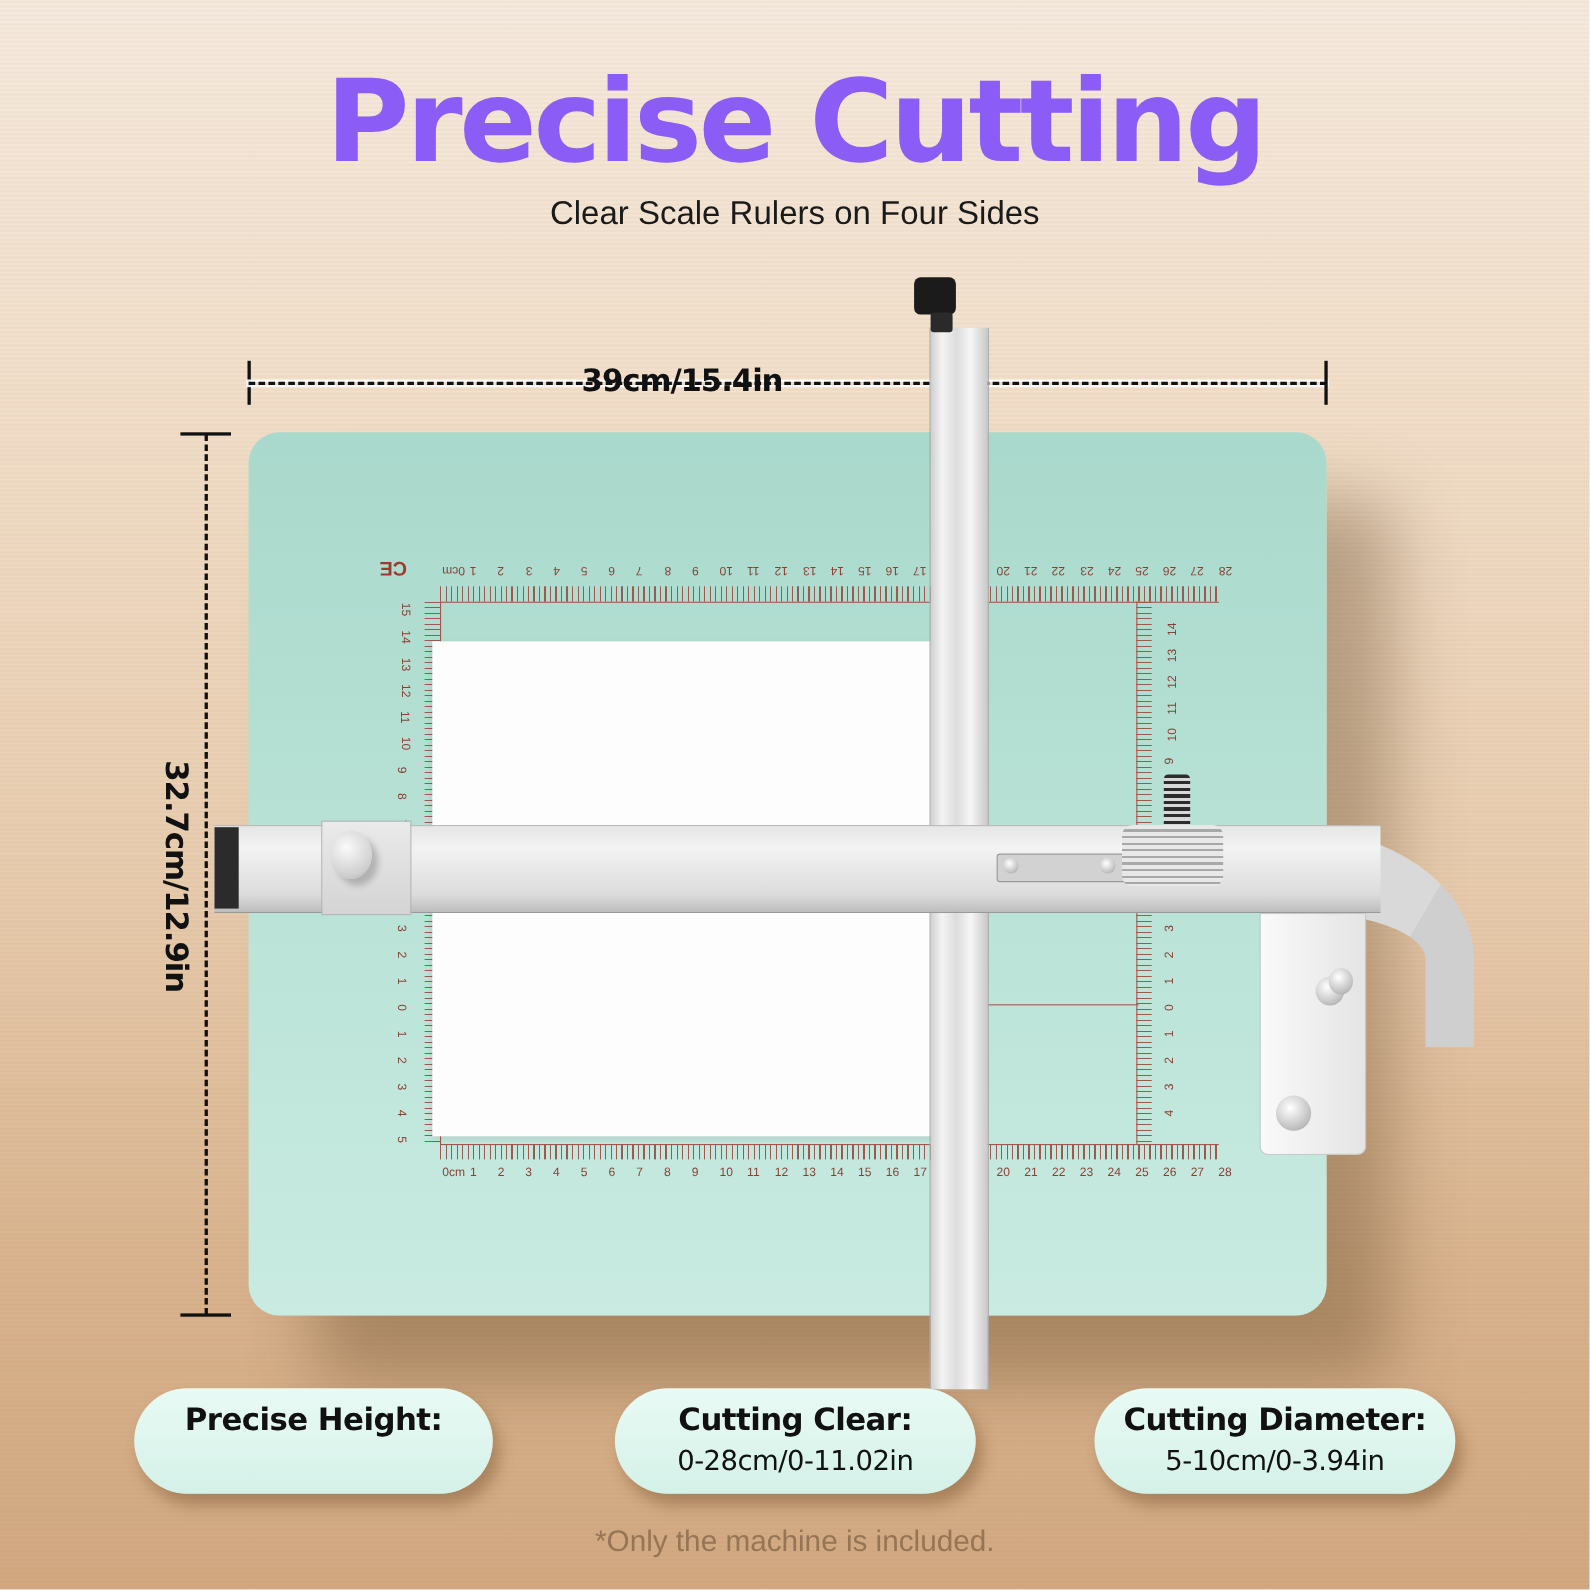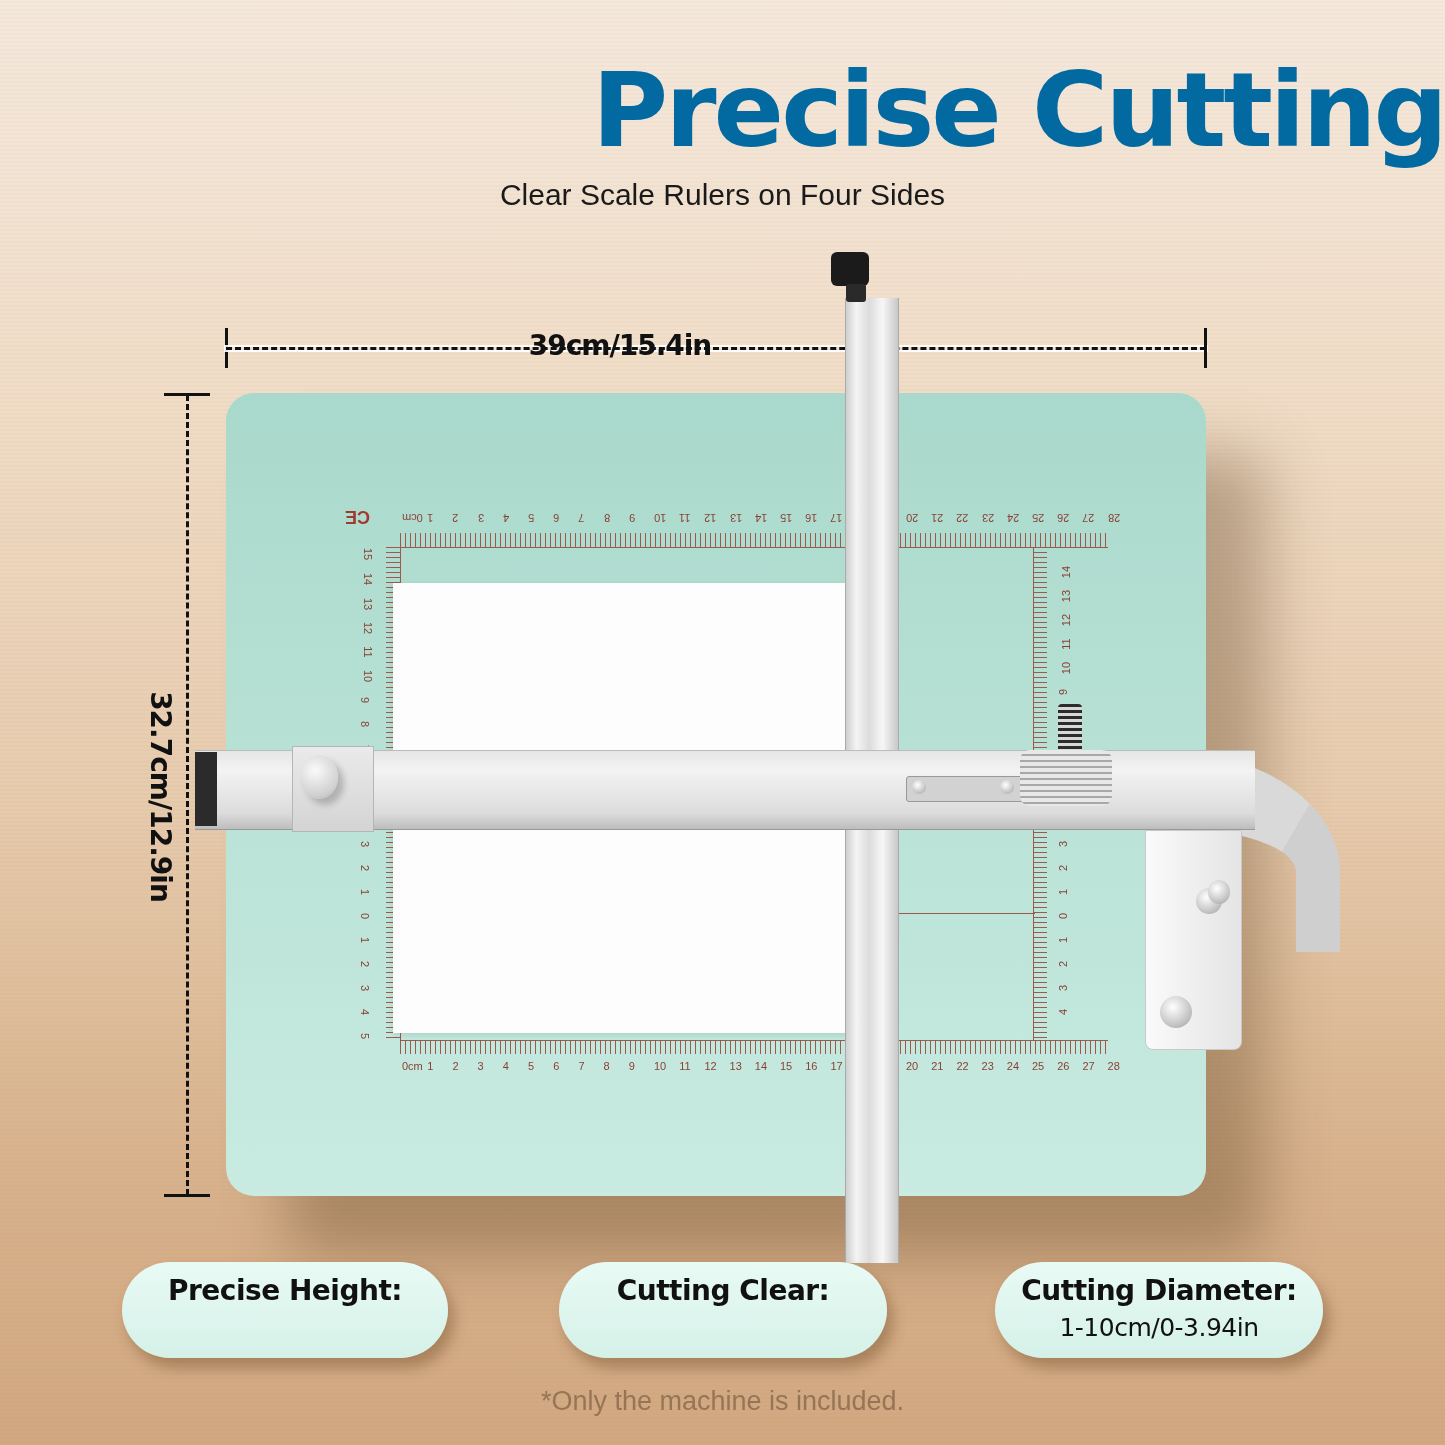--- a/index.html
+++ b/index.html
@@ -2,22 +2,22 @@
 <html><head>
 <meta charset="utf-8">
 <style>
   html,body{margin:0;padding:0;}
   body{width:1445px;height:1445px;overflow:hidden;position:relative;
     font-family:"Liberation Sans",sans-serif;
     background:linear-gradient(180deg,#f6ebe0 0%,#f2e0cc 25%,#e8cdb0 55%,#d9b48f 80%,#d2a982 100%);}
   .grain{position:absolute;inset:0;
     background:repeating-linear-gradient(180deg,rgba(160,110,60,0.0) 0px,rgba(160,110,60,0.07) 2px,rgba(160,110,60,0.0) 4px);
     pointer-events:none;}
-  .title{position:absolute;left:0;width:1445px;top:50px;text-align:right;
-    font-family:"DejaVu Sans",sans-serif;font-weight:bold;font-size:104px;letter-spacing:-3px;color:#0369a1;line-height:120px;}
+  .title{position:absolute;left:0;width:1445px;top:50px;text-align:center;
+    font-family:"DejaVu Sans",sans-serif;font-weight:bold;font-size:104px;letter-spacing:-3px;color:#8b5cf6;line-height:120px;}
   .subtitle{position:absolute;left:0;width:1445px;top:178px;text-align:center;font-size:30px;color:#1a1a1a;}
   
   .hdim{position:absolute;left:226px;top:347px;width:980px;height:0;border-top:3px dashed #111;
     box-shadow:0 0 0 2px rgba(255,255,255,0.9);}
   .hdim-cap{position:absolute;width:3px;height:40px;background:#111;top:328px;}
   .hdim-label{position:absolute;left:470px;top:298px;width:300px;text-align:center;font-size:28px;font-weight:bold;color:#111;
     font-family:"DejaVu Sans",sans-serif;letter-spacing:-1px;margin-top:31px;}
   .vdim{position:absolute;left:186px;top:395px;height:800px;width:0;border-left:3px dashed #111;}
   .vdim-cap{position:absolute;height:3px;width:46px;background:#111;left:164px;}
   .vdim-label{position:absolute;left:-40px;top:780px;width:400px;text-align:center;font-size:28px;font-weight:bold;color:#111;
@@ -217,19 +217,20 @@
 <div class="screw" style="left:912px;top:780px;width:14px;height:14px"></div>
 <div class="screw" style="left:1000px;top:780px;width:14px;height:14px"></div>
 <div class="spring"></div>
 <div class="blade"></div>
 
 <div class="pill" style="left:122px;width:326px">
   <div class="pill-title">Precise Height:</div>
 </div>
 <div class="pill" style="left:559px;width:328px">
   <div class="pill-title">Cutting Clear:</div>
+  <div class="pill-value">0-28cm/0-11.02in</div>
 </div>
 <div class="pill" style="left:995px;width:328px">
   <div class="pill-title">Cutting Diameter:</div>
-  <div class="pill-value">1-10cm/0-3.94in</div>
+  <div class="pill-value">5-10cm/0-3.94in</div>
 </div>
 
 <div class="note">*Only the machine is included.</div>
 
 </body></html>

